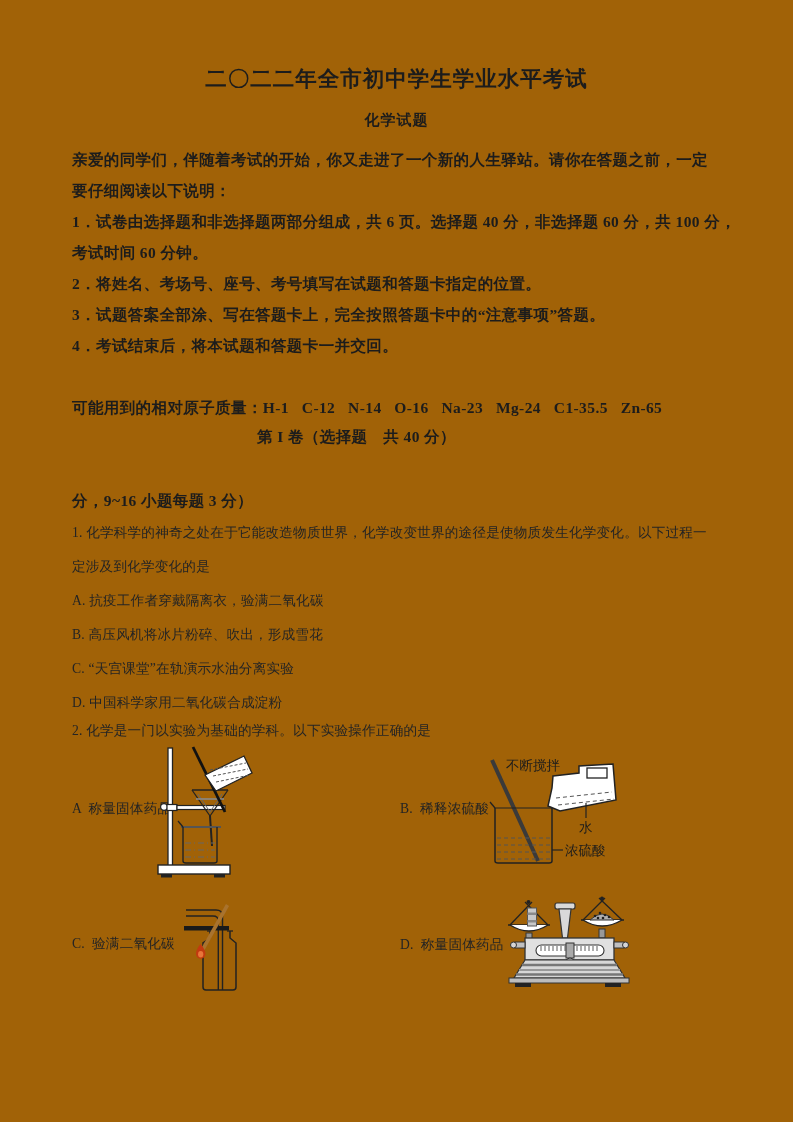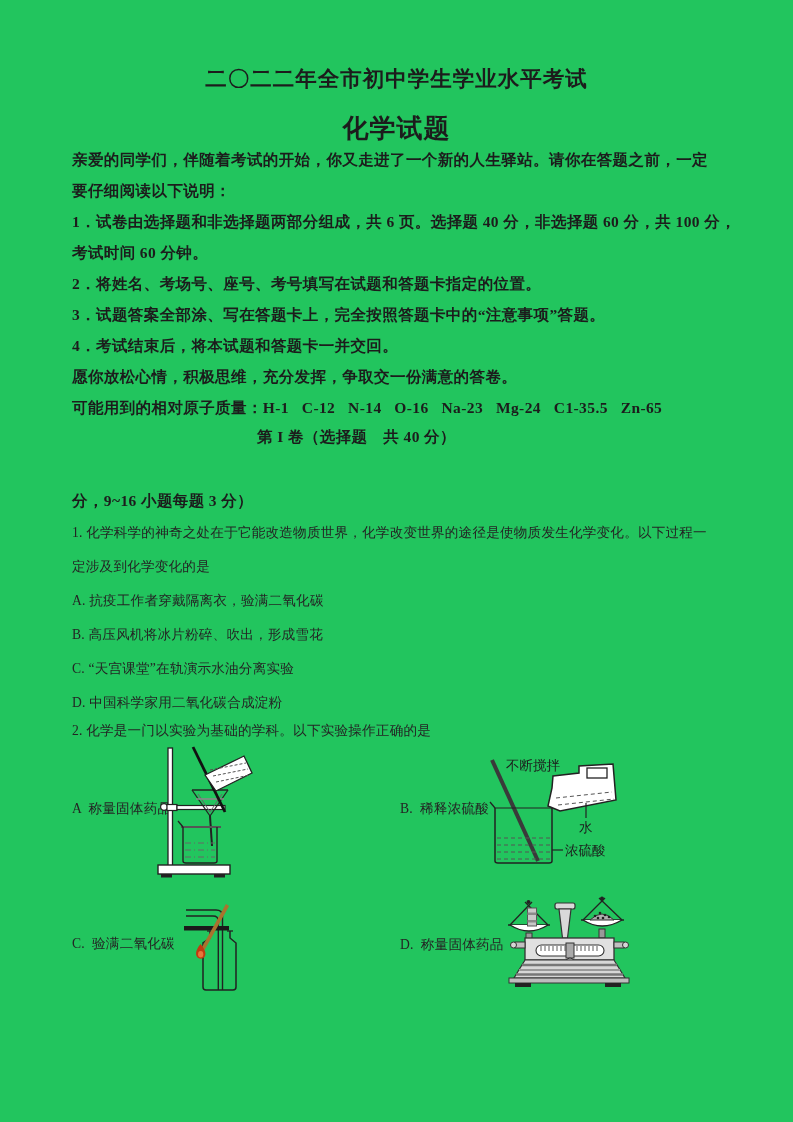--- a/index.html
+++ b/index.html
@@ -1,26 +1,26 @@
 <!DOCTYPE html>
 <html><head>
 <meta charset="utf-8">
 <style>
   html,body{margin:0;padding:0;background:#ffffff;}
   .page{
     position:relative;
     width:793px;height:1122px;
-    background:#22c55e;
+    background:#a16207;
     overflow:hidden;
     font-family:"Liberation Serif","DejaVu Serif",serif;
     color:#1c1c1c;
   }
   .center-line{position:absolute;left:0;width:793px;text-align:center;white-space:pre;}
   .doc-title{top:64px;font-size:21.5px;font-weight:bold;letter-spacing:1px;}
-  .doc-subject{top:111px;font-size:26px;font-weight:bold;letter-spacing:1px;}
+  .doc-subject{top:111px;font-size:15px;font-weight:bold;letter-spacing:1px;}
   .b-line{
     position:absolute;left:72px;width:680px;
     font-size:15.5px;font-weight:bold;line-height:24px;
     white-space:pre;letter-spacing:0.4px;
   }
   .sec-center{position:absolute;left:0;width:713px;text-align:center;
     font-size:15.5px;font-weight:bold;white-space:pre;letter-spacing:0.4px;}
   .q-line{
     position:absolute;left:72px;width:690px;
     font-size:13.6px;font-weight:normal;line-height:22px;
@@ -40,21 +40,20 @@
 
   <div class="b-line" style="top:148px">亲爱的同学们，伴随着考试的开始，你又走进了一个新的人生驿站。请你在答题之前，一定</div>
   <div class="b-line" style="top:179px">要仔细阅读以下说明：</div>
 
   <div class="b-line" style="top:210px">1．试卷由选择题和非选择题两部分组成，共 6 页。选择题 40 分，非选择题 60 分，共 100 分，</div>
   <div class="b-line" style="top:241px">考试时间 60 分钟。</div>
   <div class="b-line" style="top:272px">2．将姓名、考场号、座号、考号填写在试题和答题卡指定的位置。</div>
   <div class="b-line" style="top:303px">3．试题答案全部涂、写在答题卡上，完全按照答题卡中的“注意事项”答题。</div>
   <div class="b-line" style="top:334px">4．考试结束后，将本试题和答题卡一并交回。</div>
 
-  <div class="b-line" style="top:365px">愿你放松心情，积极思维，充分发挥，争取交一份满意的答卷。</div>
   <div class="b-line" style="top:396px">可能用到的相对原子质量：H-1   C-12   N-14   O-16   Na-23   Mg-24   C1-35.5   Zn-65</div>
 
   <div class="sec-center" style="top:427px">第 I 卷（选择题　共 40 分）</div>
   <div class="b-line" style="top:489px">分，9~16 小题每题 3 分）</div>
 
   <div class="q-line" style="top:522px">1. 化学科学的神奇之处在于它能改造物质世界，化学改变世界的途径是使物质发生化学变化。以下过程一</div>
   <div class="q-line" style="top:556px">定涉及到化学变化的是</div>
   <div class="q-line" style="top:590px">A. 抗疫工作者穿戴隔离衣，验满二氧化碳</div>
   <div class="q-line" style="top:624px">B. 高压风机将冰片粉碎、吹出，形成雪花</div>
   <div class="q-line" style="top:658px">C. “天宫课堂”在轨演示水油分离实验</div>

